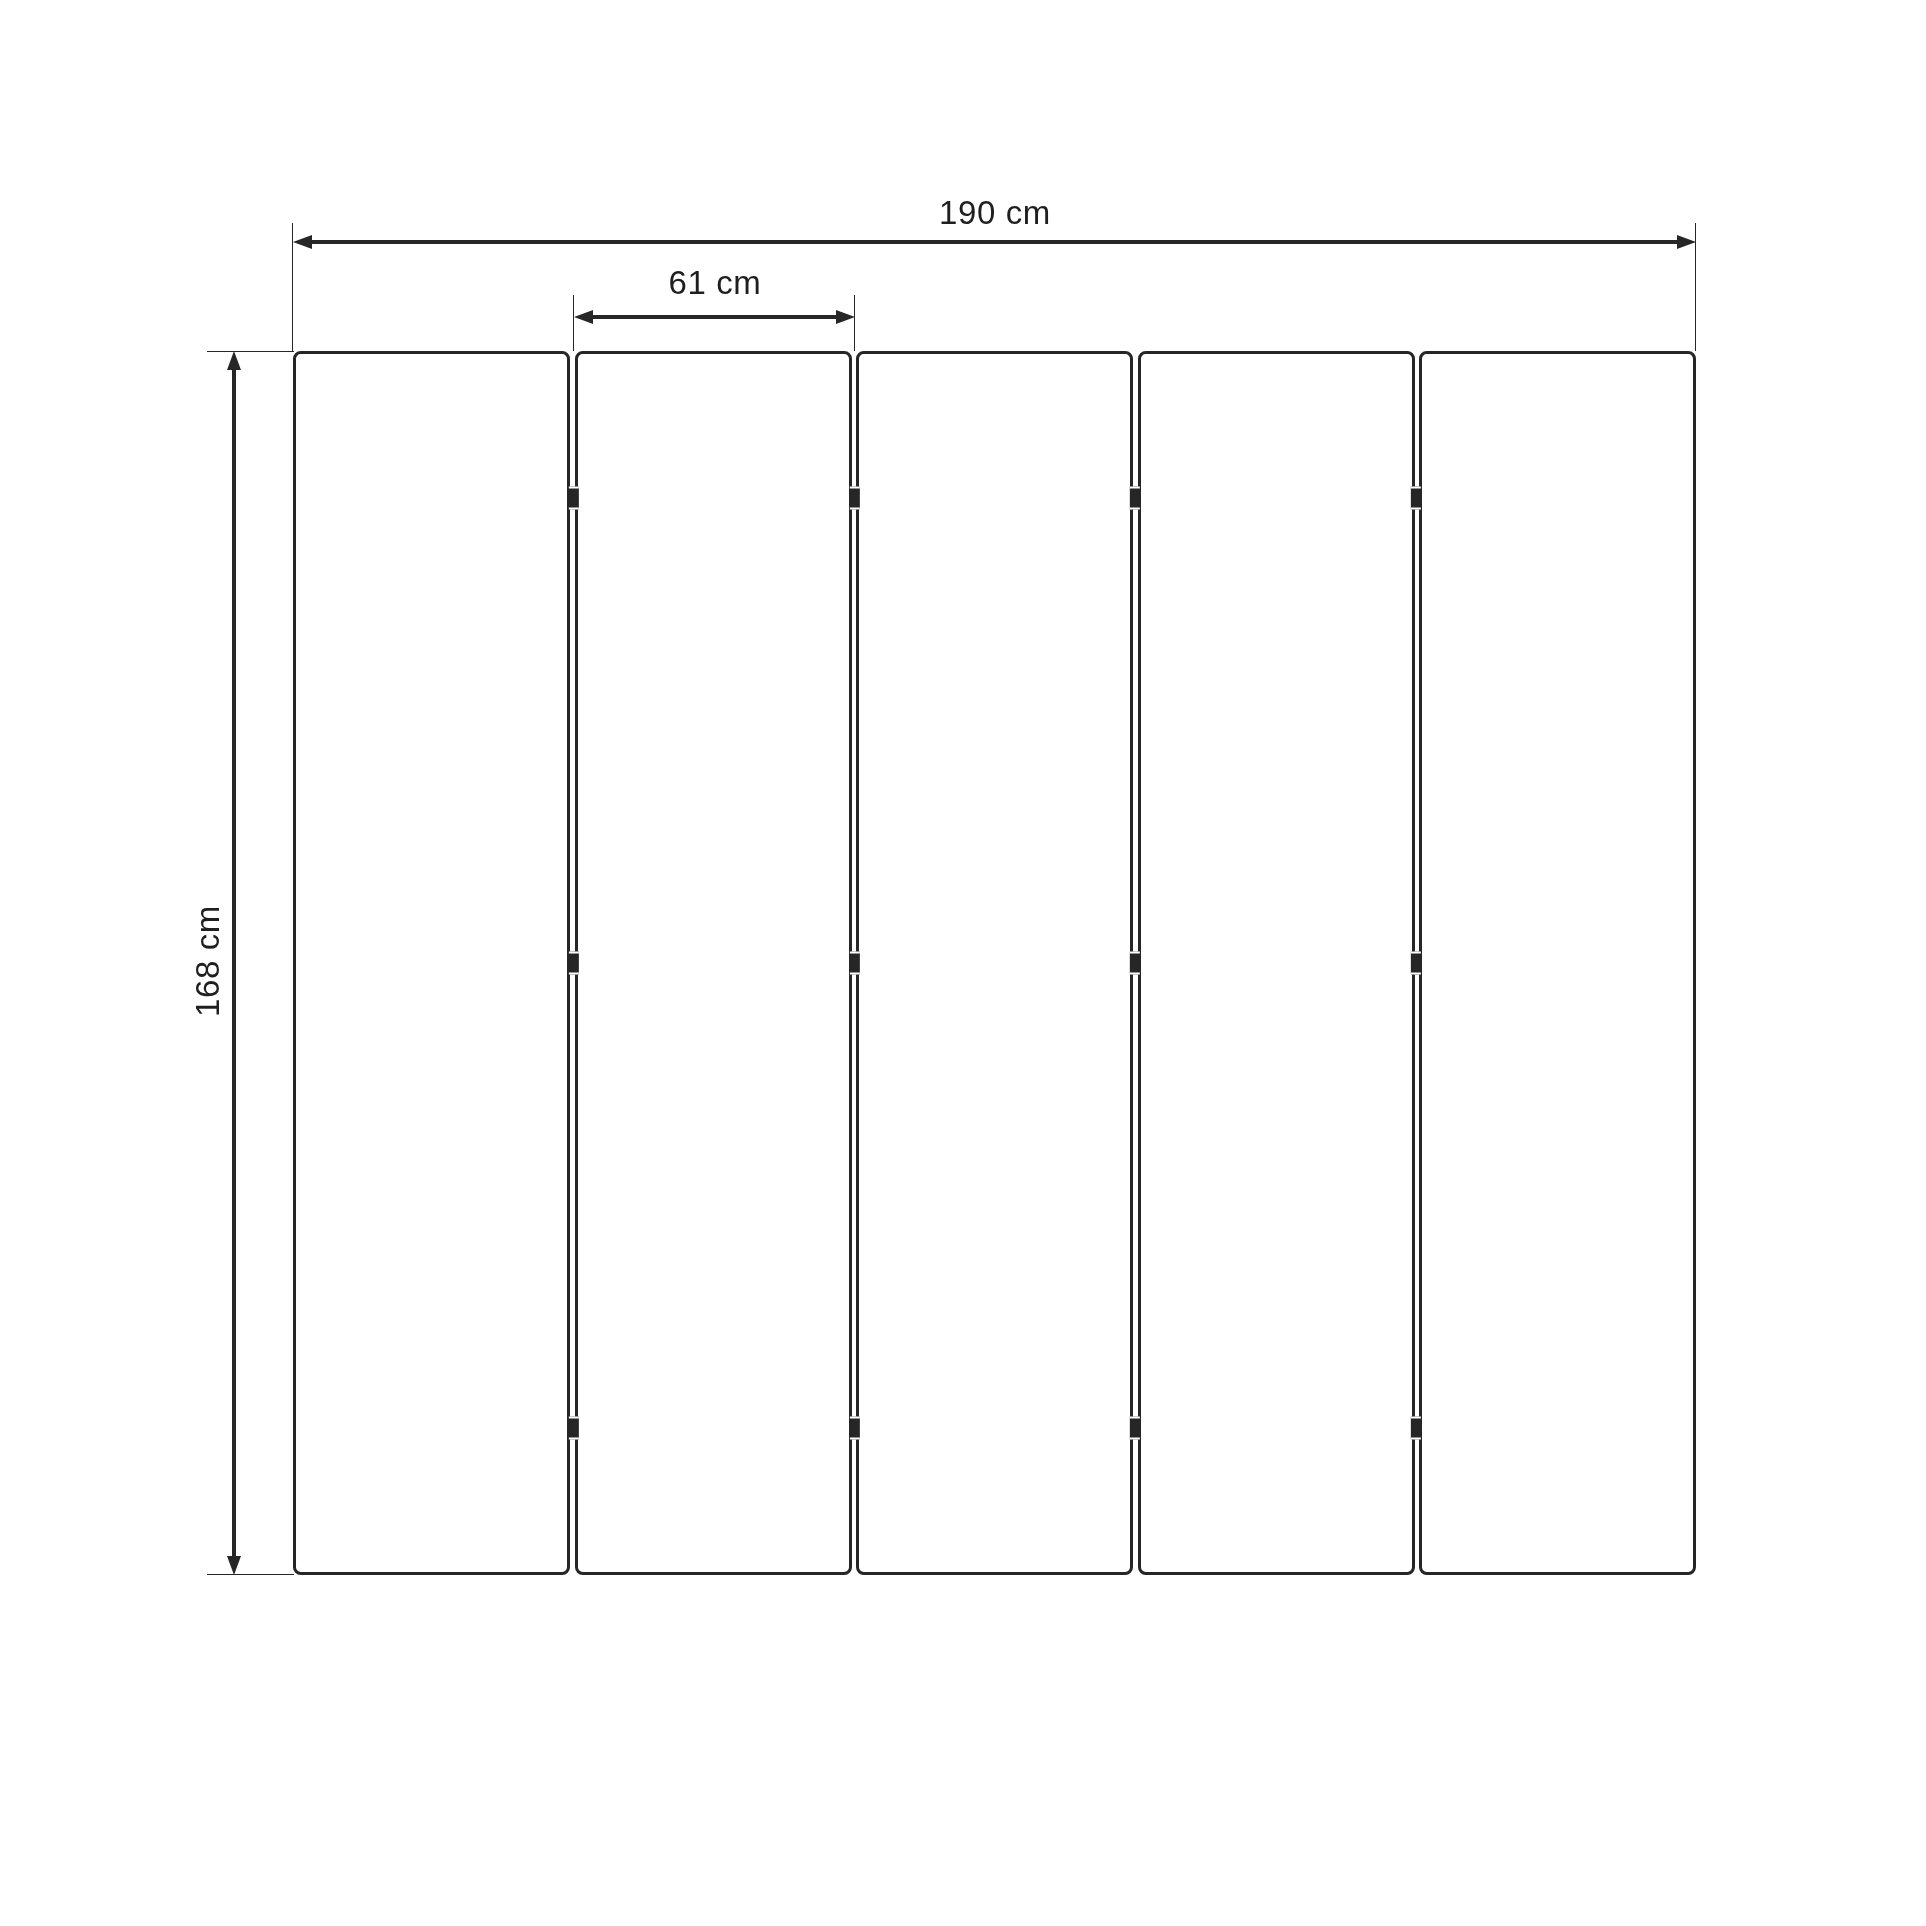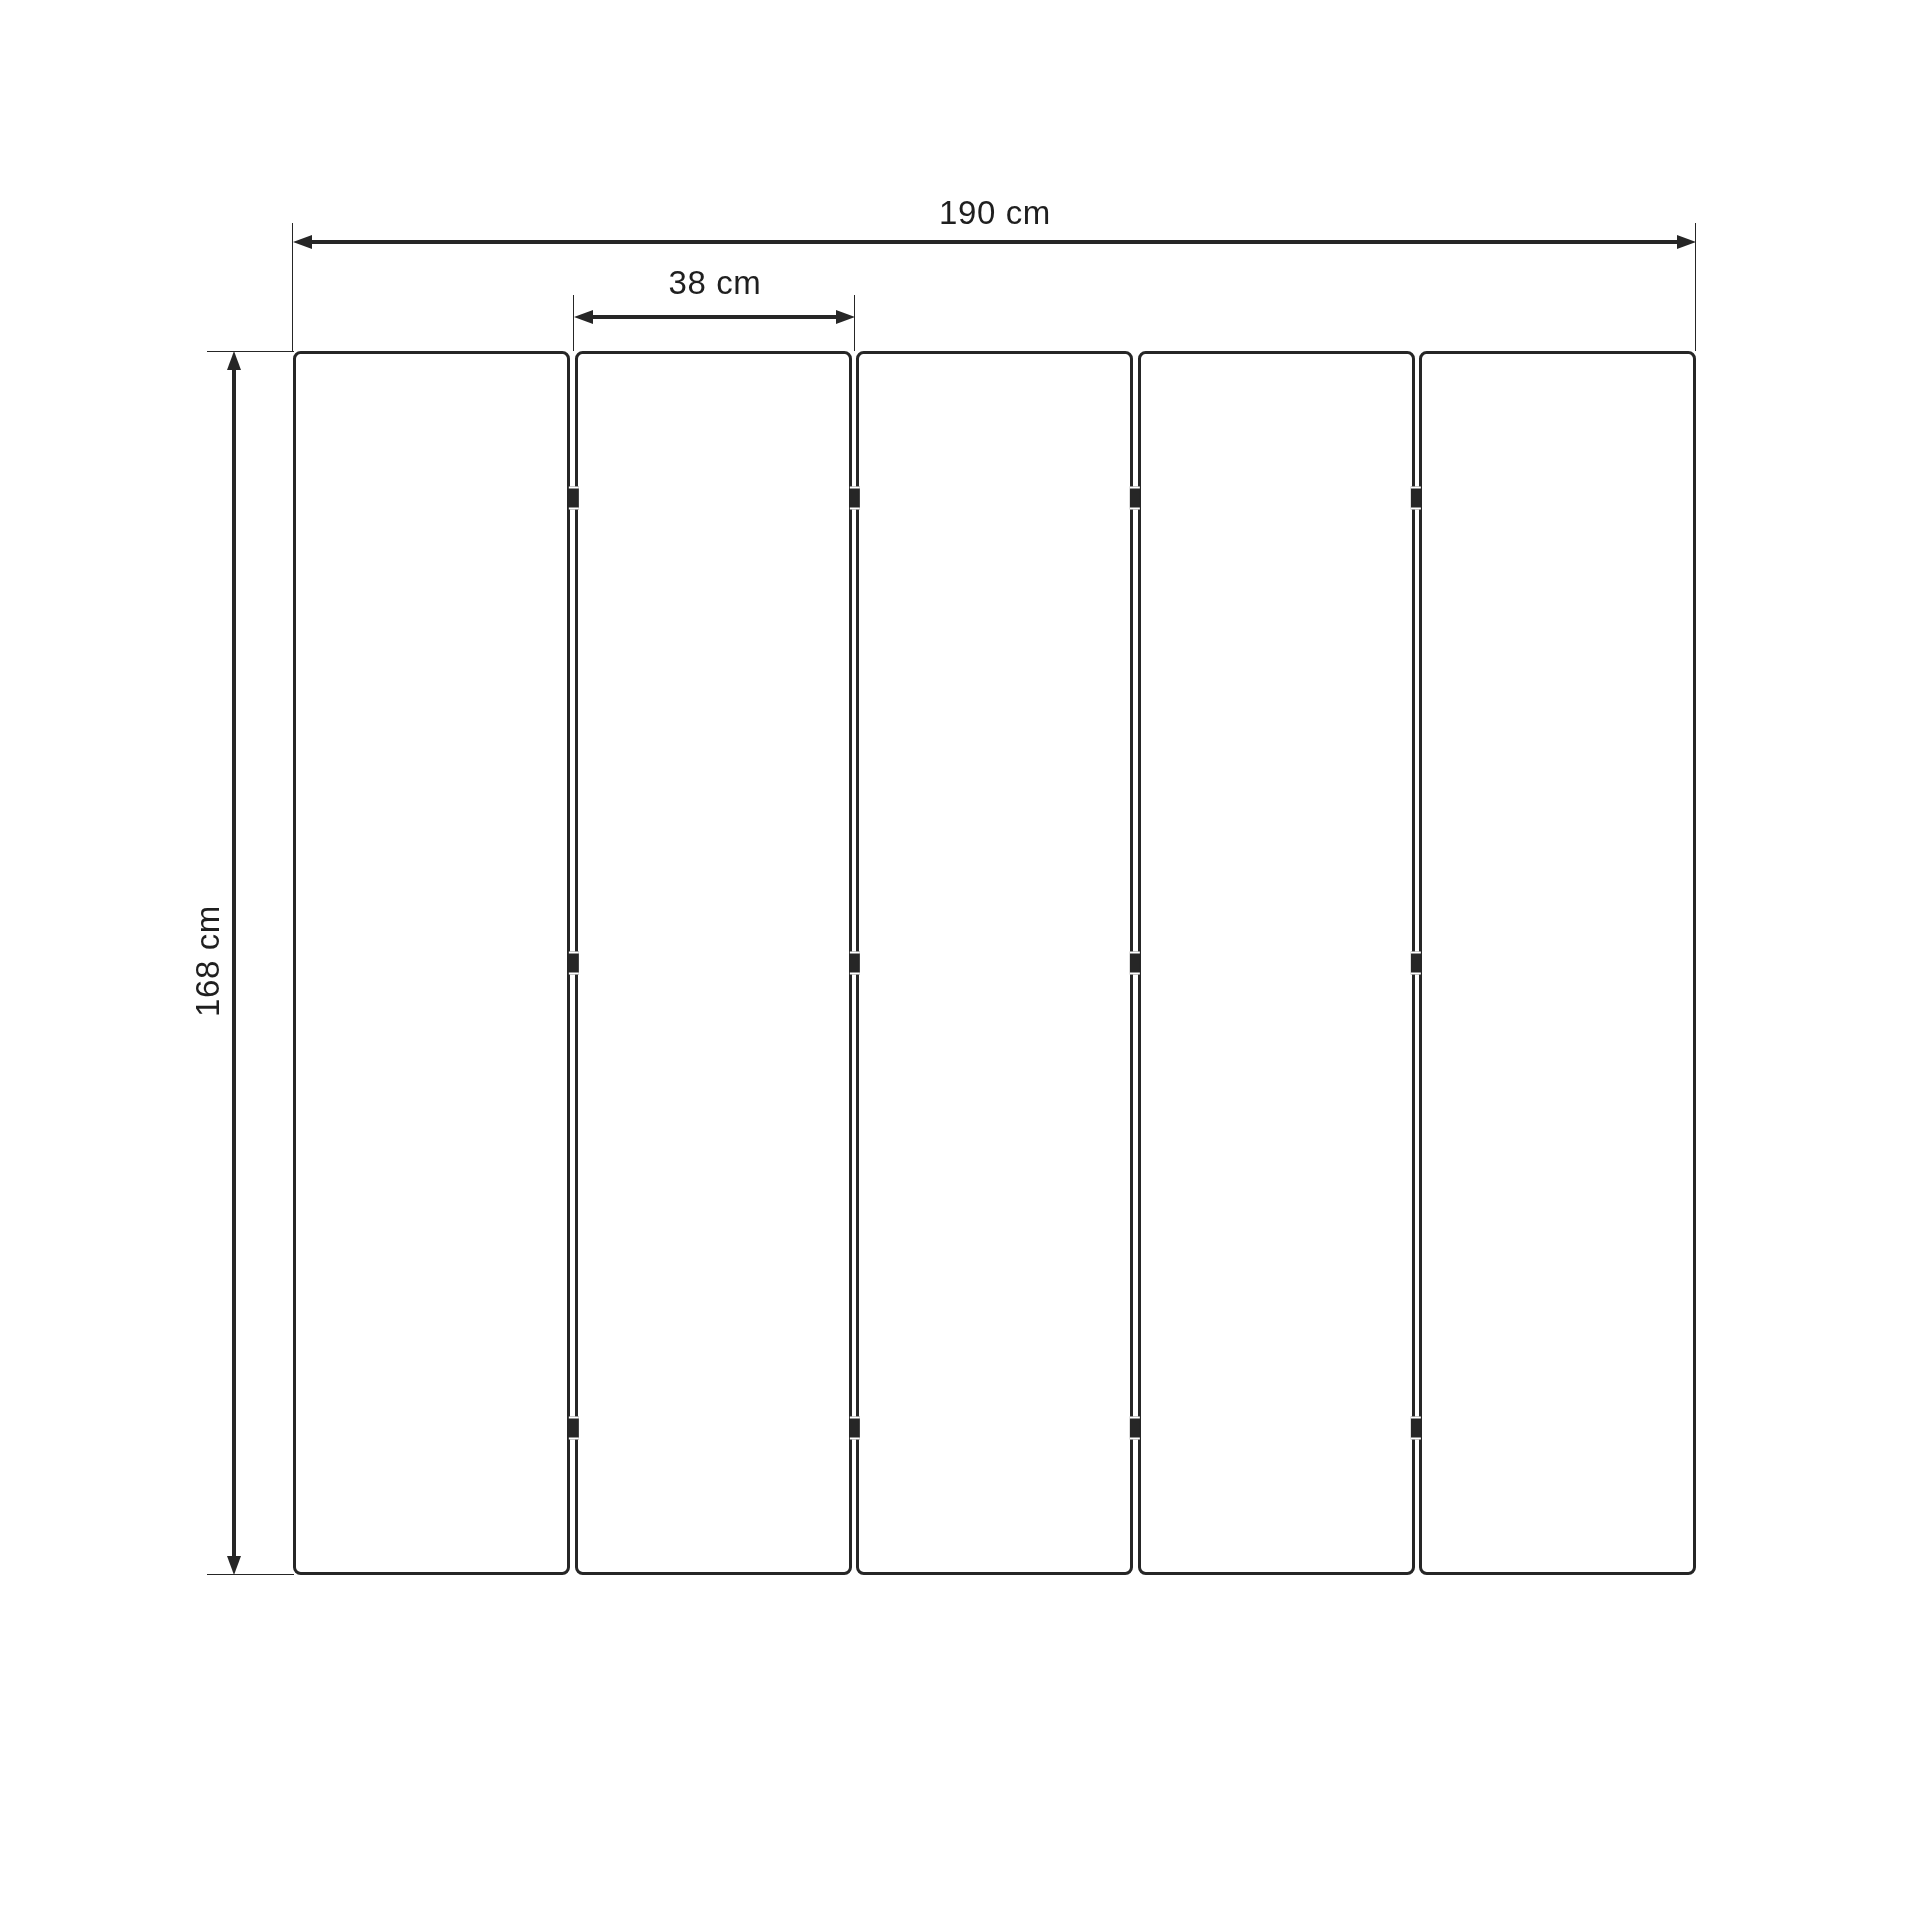--- a/index.html
+++ b/index.html
@@ -141,21 +141,21 @@
 
   <div class="dim-label" id="label-total-width">190 cm</div>
   <div class="dim-h" id="dim-total-width">
     <span class="arrow left"></span>
     <span class="bar"></span>
     <span class="arrow right"></span>
   </div>
   <div class="ext" id="ext-total-left"></div>
   <div class="ext" id="ext-total-right"></div>
 
-  <div class="dim-label" id="label-panel-width">38 cm</div>
+  <div class="dim-label" id="label-panel-width">61 cm</div>
   <div class="dim-h" id="dim-panel-width">
     <span class="arrow left"></span>
     <span class="bar"></span>
     <span class="arrow right"></span>
   </div>
   <div class="ext" id="ext-panel-left"></div>
   <div class="ext" id="ext-panel-right"></div>
 
   <div class="dim-label" id="label-height">168 cm</div>
   <div class="dim-v" id="dim-height">

